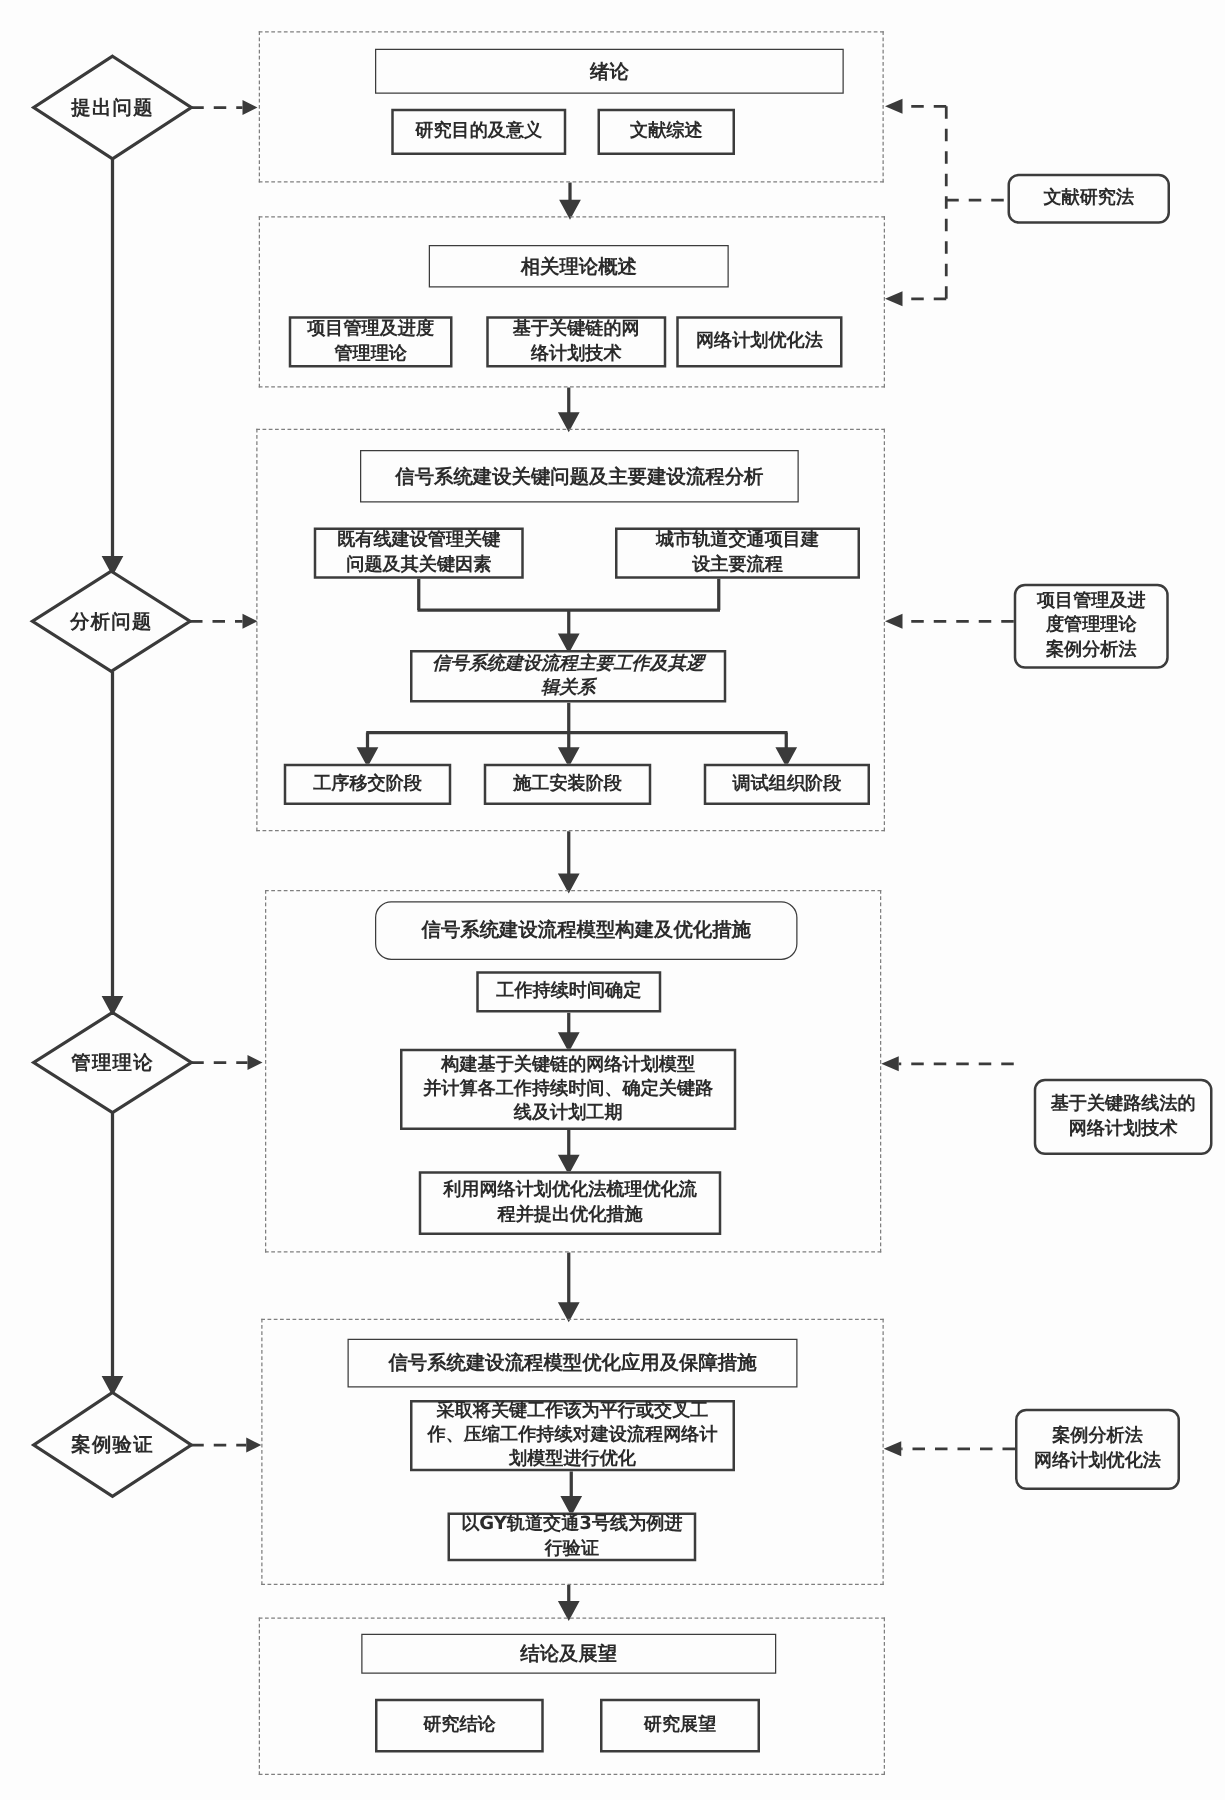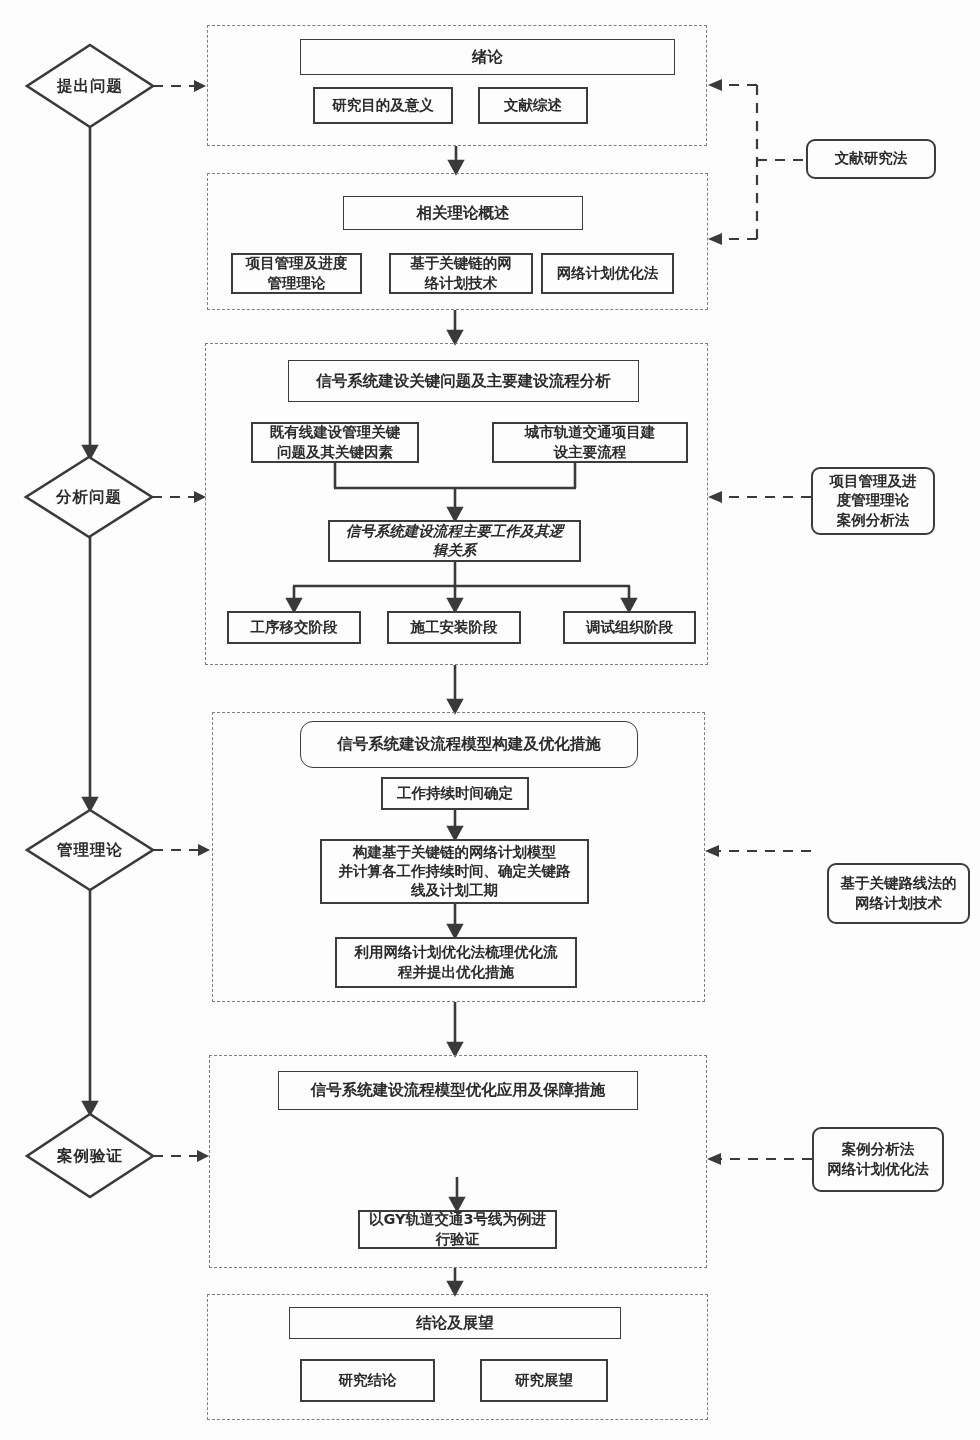--- a/index.html
+++ b/index.html
@@ -142,20 +142,23 @@
   <div class="abs box box-thin" style="left:300px;top:721px;width:338px;height:47px;border-radius:13px;">信号系统建设流程模型构建及优化措施</div>
   <div class="abs box" style="left:381px;top:777px;width:148px;height:33px;">工作持续时间确定</div>
   <div class="abs box" style="left:320px;top:839px;width:269px;height:65px;">构建基于关键链的网络计划模型
 并计算各工作持续时间、确定关键路
 线及计划工期</div>
   <div class="abs box" style="left:335px;top:937px;width:242px;height:51px;">利用网络计划优化法梳理优化流
 程并提出优化措施</div>
 
   <div class="abs section" style="left:209px;top:1055px;width:498px;height:213px;"></div>
   <div class="abs box box-thin" style="left:278px;top:1071px;width:360px;height:39px;">信号系统建设流程模型优化应用及保障措施</div>
+  <div class="abs box" style="left:328px;top:1120px;width:260px;height:57px;">采取将关键工作该为平行或交叉工
+作、压缩工作持续对建设流程网络计
+划模型进行优化</div>
   <div class="abs box" style="left:358px;top:1210px;width:199px;height:39px;">以GY轨道交通3号线为例进
 行验证</div>
 
   <div class="abs section" style="left:207px;top:1294px;width:501px;height:126px;"></div>
   <div class="abs box box-thin" style="left:289px;top:1307px;width:332px;height:32px;">结论及展望</div>
   <div class="abs box" style="left:300px;top:1359px;width:135px;height:43px;">研究结论</div>
   <div class="abs box" style="left:480px;top:1359px;width:128px;height:43px;">研究展望</div>
 
   <div class="abs method" style="left:806px;top:139px;width:130px;height:40px;">文献研究法</div>
   <div class="abs method" style="left:811px;top:467px;width:124px;height:68px;">项目管理及进

